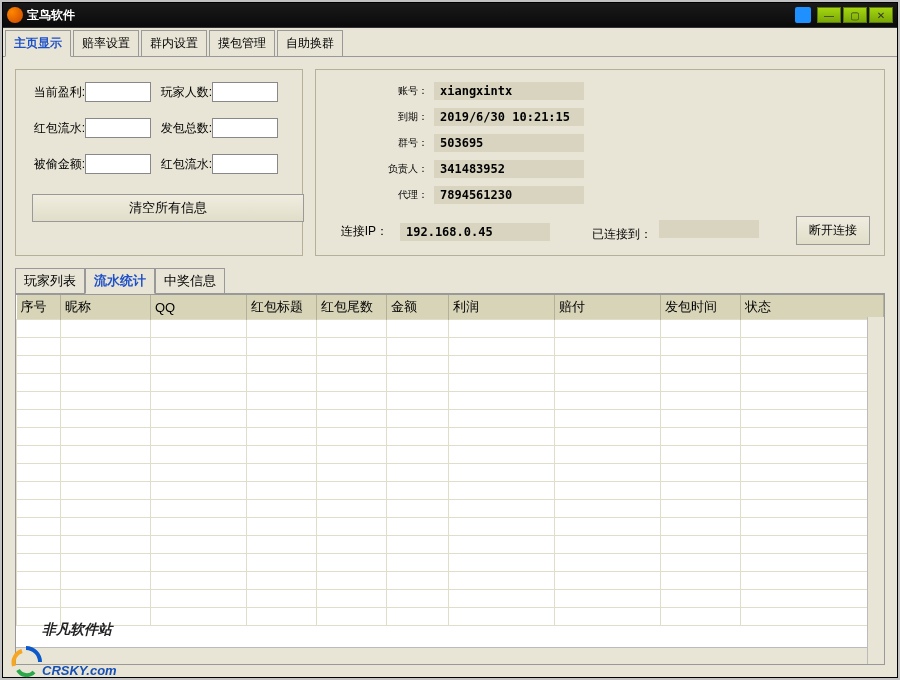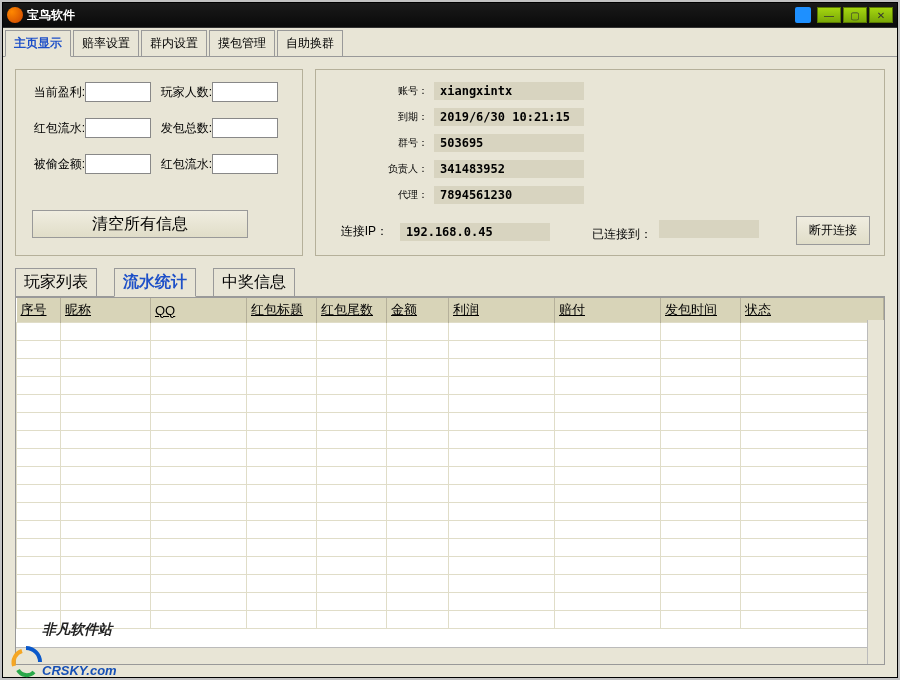--- a/index.html
+++ b/index.html
@@ -22,41 +22,41 @@
     
     .top-row { display: flex; gap: 12px; border-radius: 22px; }
     
     .panel { border: 1px solid #b5b09a; background: #e8e5d6; padding: 12px 16px; }
     .panel-left { width: 288px; }
     .panel-right { flex: 1; position: relative; }
     
     .field-row { display: flex; align-items: center; margin-bottom: 16px; gap: 0; }
     .field-label { width: 60px; text-align: right; font-size: 12px; }
     .field-input { width: 66px; height: 20px; border: 1px solid #888; background: #fff; margin-right: 8px; }
-    .clear-btn { width: 216px; height: 28px; border: 1px solid #999; background: linear-gradient(#f0ede0, #e0ddc8); font-size: 16px; cursor: pointer; margin-top: 20px; }
+    .clear-btn { width: 272px; height: 28px; border: 1px solid #999; background: linear-gradient(#f0ede0, #e0ddc8); font-size: 13px; cursor: pointer; margin-top: 4px; }
     
     .info-row { display: flex; margin-bottom: 8px; align-items: center; }
     .info-label { width: 56px; text-align: right; margin-right: 6px; font-size: 10px; }
     .info-value { background: #d8d4c0; padding: 2px 6px; min-width: 150px; height: 18px; font-family: "SimSun", monospace; font-weight: bold; font-size: 12px; }
     
     .conn-row { display: flex; align-items: center; gap: 12px; margin-top: 16px; }
     .conn-label { width: 56px; text-align: right; font-size: 12px; }
     .conn-value { background: #d8d4c0; padding: 2px 6px; width: 150px; height: 18px; font-family: monospace; font-weight: bold; font-size: 12px; }
     .conn-status { margin-left: 30px; font-size: 12px; }
     .conn-status-val { background: #d8d4c0; display: inline-block; width: 100px; height: 18px; margin-left: 4px; }
     .disconnect-btn { padding: 5px 12px; border: 1px solid #999; background: linear-gradient(#f0ede0, #e0ddc8); cursor: pointer; font-size: 12px; position: absolute; right: 14px; bottom: 10px; }
     
     .data-tabs { display: flex; border-bottom: 1px solid #999; }
-    .data-tab { padding: 3px 8px; border: 1px solid #999; border-bottom: none; background: #e8e5d6; margin-right: 17px; cursor: pointer; font-size: 16px; }
+    .data-tab { padding: 3px 8px; border: 1px solid #999; border-bottom: none; background: #e8e5d6; margin-right: 0px; cursor: pointer; font-size: 13px; }
     .data-tab.active { background: #e8e5d6; color: #1e50c8; border-bottom: 1px solid #e8e5d6; margin-bottom: -1px; font-weight: bold; }
     
     .table-container { border: 1px solid #999; background: #fff; flex: 1; overflow: hidden; position: relative; }
     table { width: 100%; border-collapse: collapse; font-size: 12px; }
     thead { background: #d8d4b8; }
-    th { border-right: 1px solid #b5b09a; padding: 3px 4px; text-align: left; font-weight: normal; font-size: 13px; text-decoration: underline; }
+    th { border-right: 1px solid #b5b09a; padding: 3px 4px; text-align: left; font-weight: normal; font-size: 13px; }
     td { border: 1px solid #e0ddc8; height: 18px; }
     .scrollbar-v { position: absolute; right: 0; top: 22px; bottom: 0; width: 17px; background: #e8e5d6; border-left: 1px solid #bbb; }
     .scrollbar-h { position: absolute; left: 0; right: 17px; bottom: 0; height: 17px; background: #e8e5d6; border-top: 1px solid #bbb; }
     
     .watermark { position: absolute; left: 10px; bottom: 2px; display: flex; align-items: flex-end; z-index: 10; }
     .wm-icon { width: 32px; height: 32px; }
     .wm-text { display: flex; flex-direction: column; }
     .wm-line1 { font-size: 14px; font-weight: bold; font-style: italic; color: #222; }
     .wm-line2 { font-size: 13px; font-weight: bold; color: #1650b5; font-style: italic; margin-top: 24px; }
   </style>

